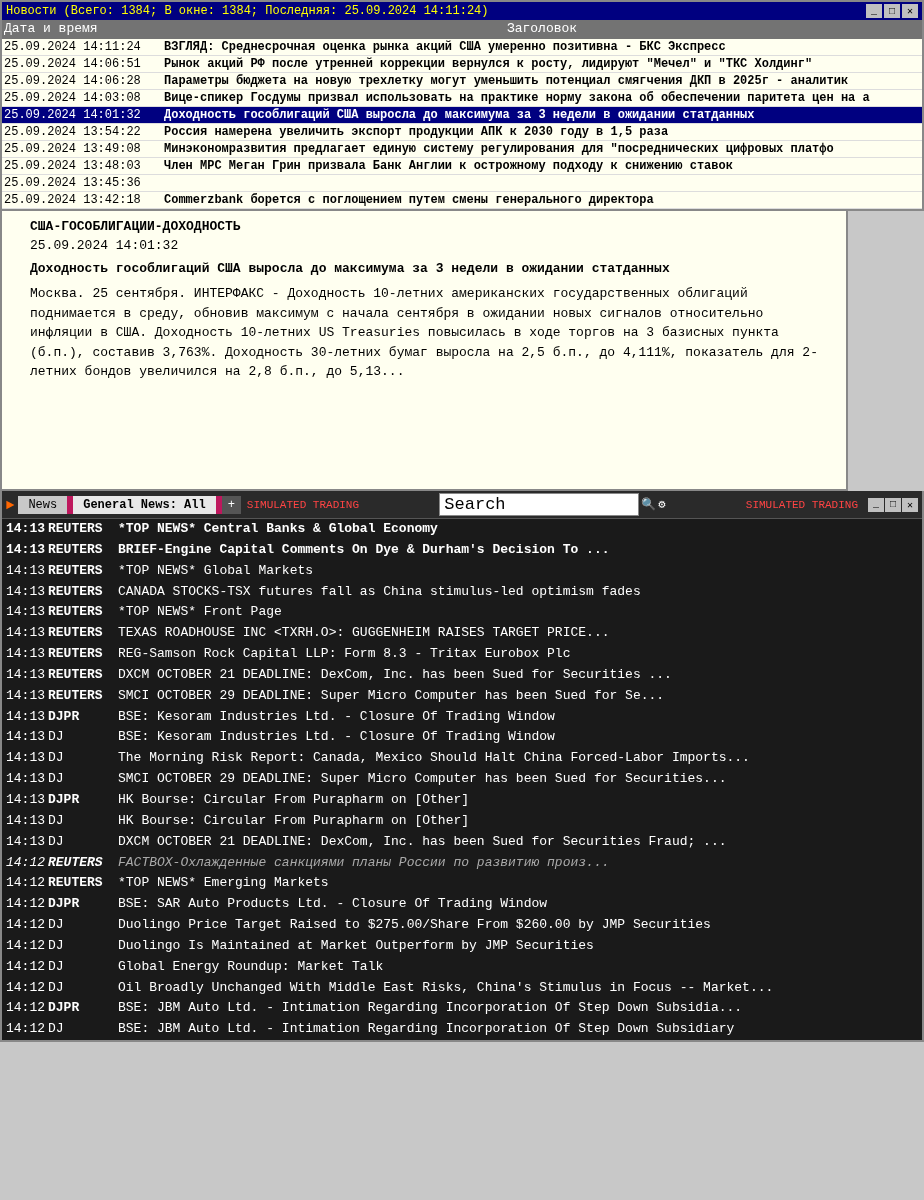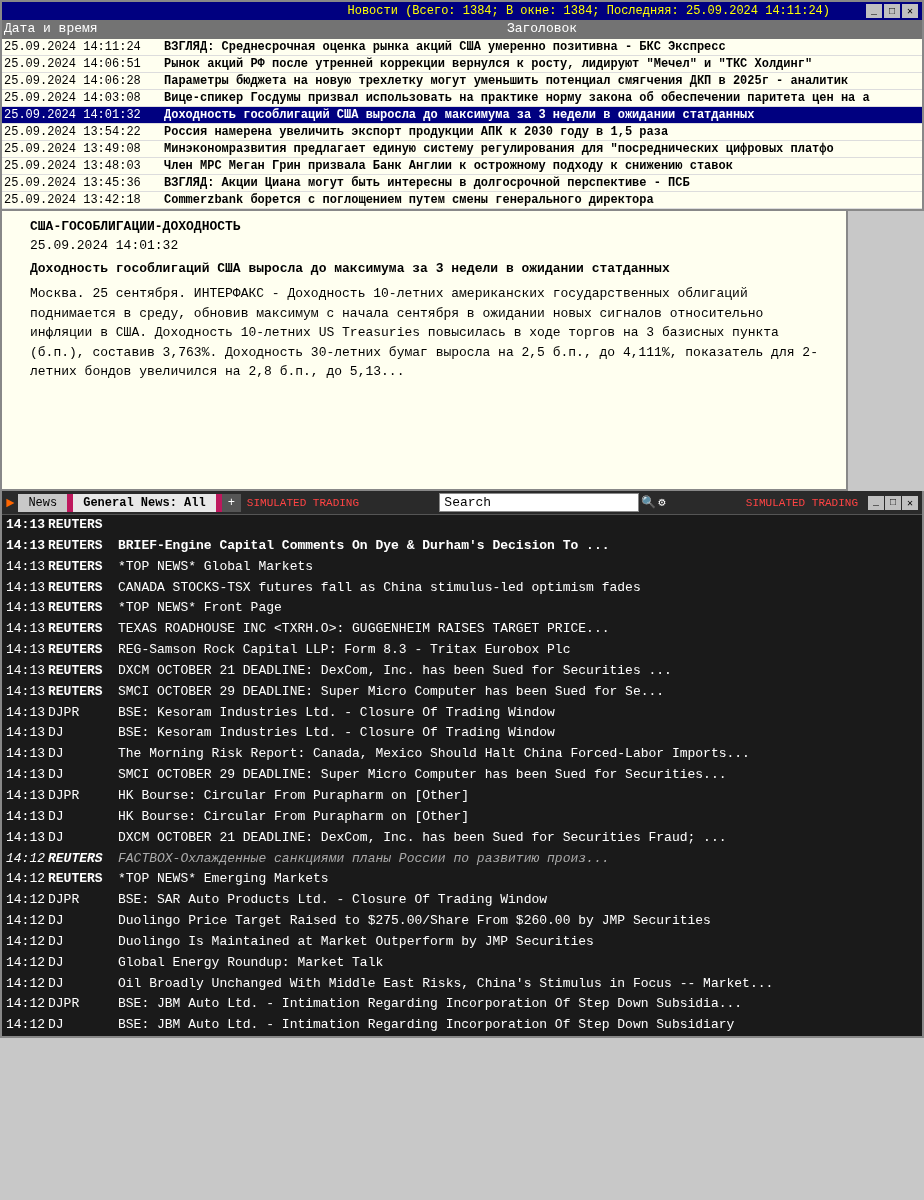--- a/index.html
+++ b/index.html
@@ -16,23 +16,22 @@
       background: #000080;
       border: 2px solid #888;
       width: 924px;
     }
     .top-title-bar {
       background: #000080;
       color: #ffff00;
       padding: 2px 4px;
       font-size: 12px;
       display: flex;
-      justify-content: flex-end;
-      align-items: center;
-      gap: 36px;
+      justify-content: space-between;
+      align-items: center;
     }
     .top-title-bar .window-controls {
       display: flex;
       gap: 2px;
     }
     .top-title-bar .window-controls span {
       background: #c0c0c0;
       color: #000;
       width: 16px;
       height: 14px;
@@ -155,21 +154,21 @@
       display: flex;
       align-items: center;
       justify-content: center;
       padding: 2px 8px;
     }
     .search-input {
       background: #fff;
       border: 1px solid #888;
       color: #000;
       padding: 1px 4px;
-      font-size: 13px;
+      font-size: 17px;
       width: 200px;
       font-family: 'Courier New', Courier, monospace;
     }
     .search-icons {
       display: flex;
       align-items: center;
       gap: 2px;
       margin-left: 2px;
     }
     .sim-trading-left {
@@ -219,21 +218,21 @@
     .feed-time {
       min-width: 42px;
       color: #fff;
     }
     .feed-source {
       min-width: 70px;
       color: #fff;
     }
     .feed-source.reuters { color: #fff; font-weight: bold; }
     .feed-source.dj { color: #fff; }
-    .feed-source.djpr { color: #fff; }
+    .feed-source.djpr { color: #fff; font-weight: bold; }
     .feed-title {
       flex: 1;
       white-space: nowrap;
       overflow: hidden;
       text-overflow: ellipsis;
     }
     .feed-title.bold { font-weight: bold; }
     .feed-title.italic { font-style: italic; color: #aaa; }
     .bold-row .feed-time,
     .bold-row .feed-source,
@@ -283,21 +282,20 @@
       <div class="news-row">
         <span class="date-col">25.09.2024 13:49:08</span>
         <span class="title-col">Минэкономразвития предлагает единую систему регулирования для "посреднических цифровых платфо</span>
       </div>
       <div class="news-row">
         <span class="date-col">25.09.2024 13:48:03</span>
         <span class="title-col">Член МРС Меган Грин призвала Банк Англии к острожному подходу к снижению ставок</span>
       </div>
       <div class="news-row">
         <span class="date-col">25.09.2024 13:45:36</span>
-        <span class="title-col">ВЗГЛЯД: Акции Циана могут быть интересны в долгосрочной перспективе - ПСБ</span>
       </div>
       <div class="news-row">
         <span class="date-col">25.09.2024 13:42:18</span>
         <span class="title-col">Commerzbank борется с поглощением путем смены генерального директора</span>
       </div>
     </div>
 </div>
 
 <div class="article-window">
   <div class="article-title">США-ГОСОБЛИГАЦИИ-ДОХОДНОСТЬ</div>
@@ -326,20 +324,21 @@
       <span>_</span>
       <span>□</span>
       <span>✕</span>
     </div>
   </div>
 
   <div class="feed-list" id="feed-list">
       <div class="feed-row bold-row">
         <span class="feed-time">14:13</span>
         <span class="feed-source reuters">REUTERS</span>
+        <span class="feed-title bold">*TOP NEWS* Central Banks &amp; Global Economy</span>
       </div>
       <div class="feed-row bold-row">
         <span class="feed-time">14:13</span>
         <span class="feed-source reuters">REUTERS</span>
         <span class="feed-title bold">BRIEF-Engine Capital Comments On Dye &amp; Durham's Decision To ...</span>
       </div>
       <div class="feed-row">
         <span class="feed-time">14:13</span>
         <span class="feed-source reuters">REUTERS</span>
         <span class="feed-title">*TOP NEWS* Global Markets</span>

